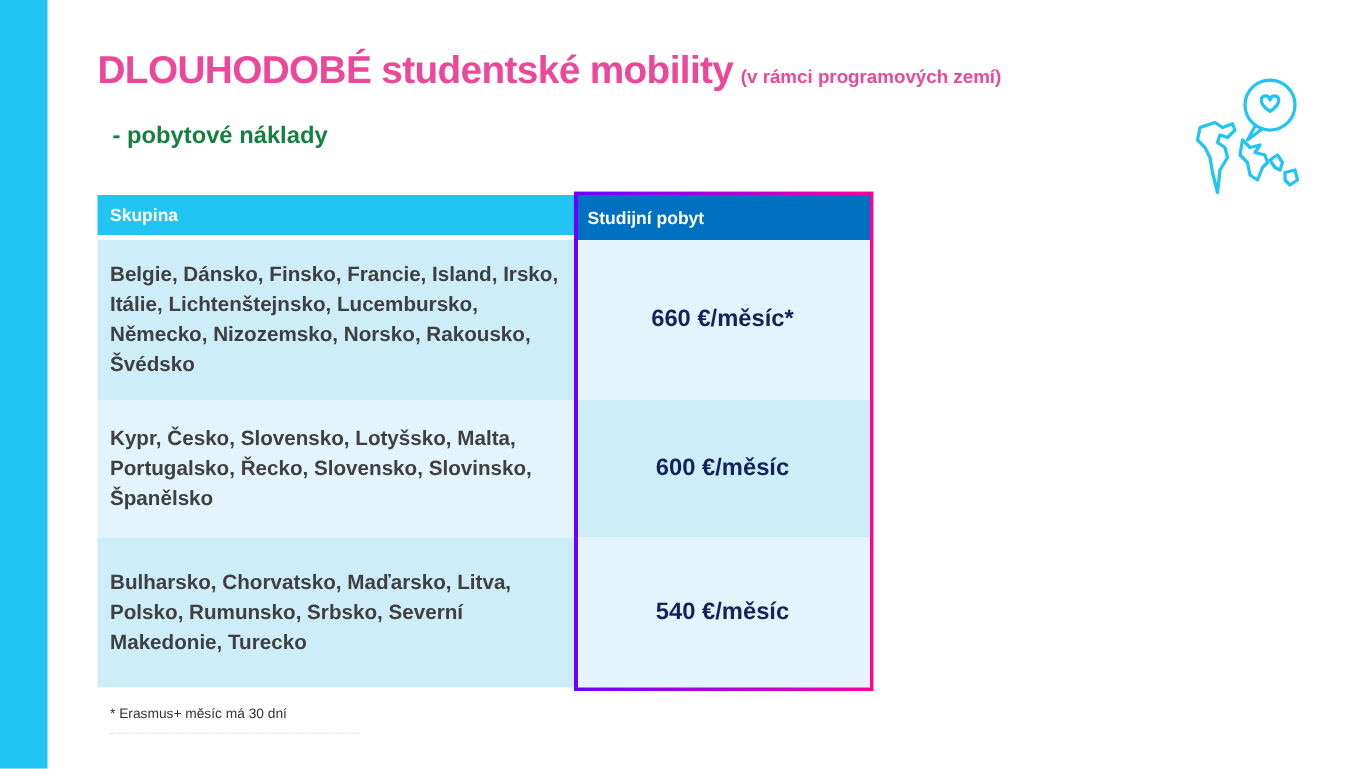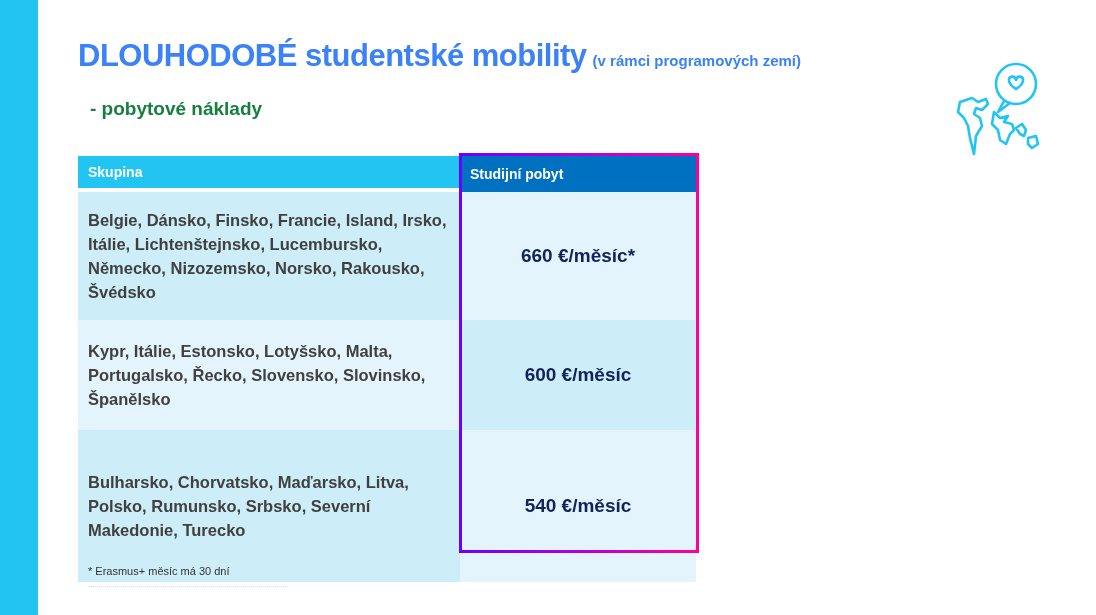--- a/index.html
+++ b/index.html
@@ -7,21 +7,21 @@
       width: 1096px; height: 615px; overflow: hidden;
       background: #ffffff; position: relative;
       font-family: "Liberation Sans", "DejaVu Sans", sans-serif;
     }
     .side-bar {
       position: absolute; left: 0; top: 0; width: 38px; height: 615px;
       background: #22c4f2;
     }
     .title {
       position: absolute; left: 78px; top: 38px; white-space: nowrap;
-      color: #3b82f6; font-weight: bold; font-size: 31px; letter-spacing: -0.5px;
+      color: #ec4899; font-weight: bold; font-size: 31px; letter-spacing: -0.5px;
     }
     .title .sub {
       font-size: 15px; margin-left: 6px; letter-spacing: 0;
     }
     .subtitle {
       position: absolute; left: 90px; top: 98px;
       color: #15803d; font-weight: bold; font-size: 19px;
     }
     .globe-icon {
       position: absolute; left: 952px; top: 58px; width: 96px; height: 104px;
@@ -91,24 +91,24 @@
 <div class="table">
   <div class="row head">
     <div class="cell-left">Skupina</div>
     <div class="cell-right">Studijní pobyt</div>
   </div>
   <div class="row" style="height:128px;">
     <div class="cell-left bg-a">Belgie, Dánsko, Finsko, Francie, Island, Irsko, Itálie, Lichtenštejnsko, Lucembursko, Německo, Nizozemsko, Norsko, Rakousko, Švédsko</div>
     <div class="cell-right bg-b">660 €/měsíc*</div>
   </div>
   <div class="row" style="height:110px;">
-    <div class="cell-left bg-b">Kypr, Itálie, Estonsko, Lotyšsko, Malta, Portugalsko, Řecko, Slovensko, Slovinsko, Španělsko</div>
+    <div class="cell-left bg-b">Kypr, Česko, Slovensko, Lotyšsko, Malta, Portugalsko, Řecko, Slovensko, Slovinsko, Španělsko</div>
     <div class="cell-right bg-a">600 €/měsíc</div>
   </div>
-  <div class="row" style="height:152px;">
+  <div class="row" style="height:120px;">
     <div class="cell-left bg-a">Bulharsko, Chorvatsko, Maďarsko, Litva, Polsko, Rumunsko, Srbsko, Severní Makedonie, Turecko</div>
     <div class="cell-right bg-b">540 €/měsíc</div>
   </div>
 </div>
 
 <div class="frame"></div>
 
 <div class="footnote">* Erasmus+ měsíc má 30 dní</div>
 <div class="footnote-cut"></div>
 

